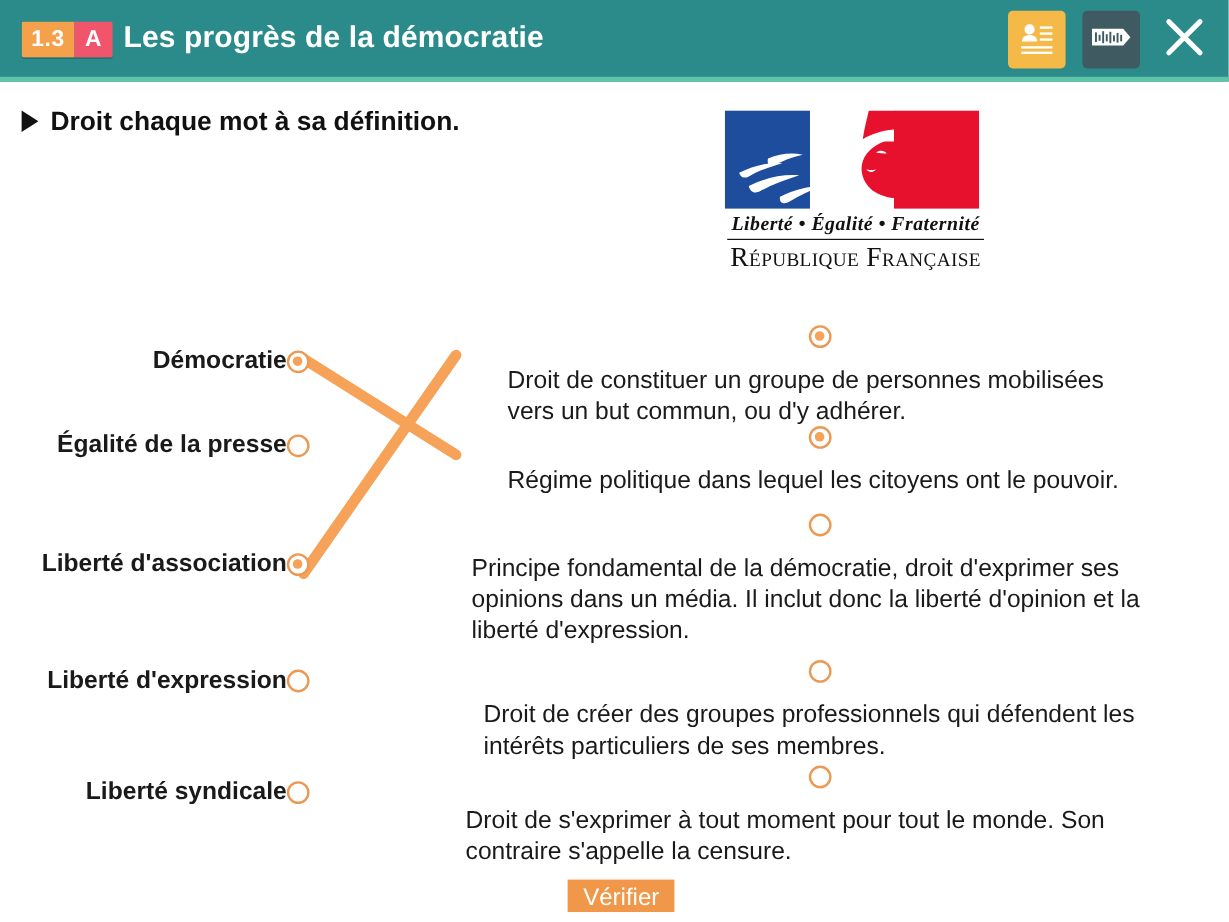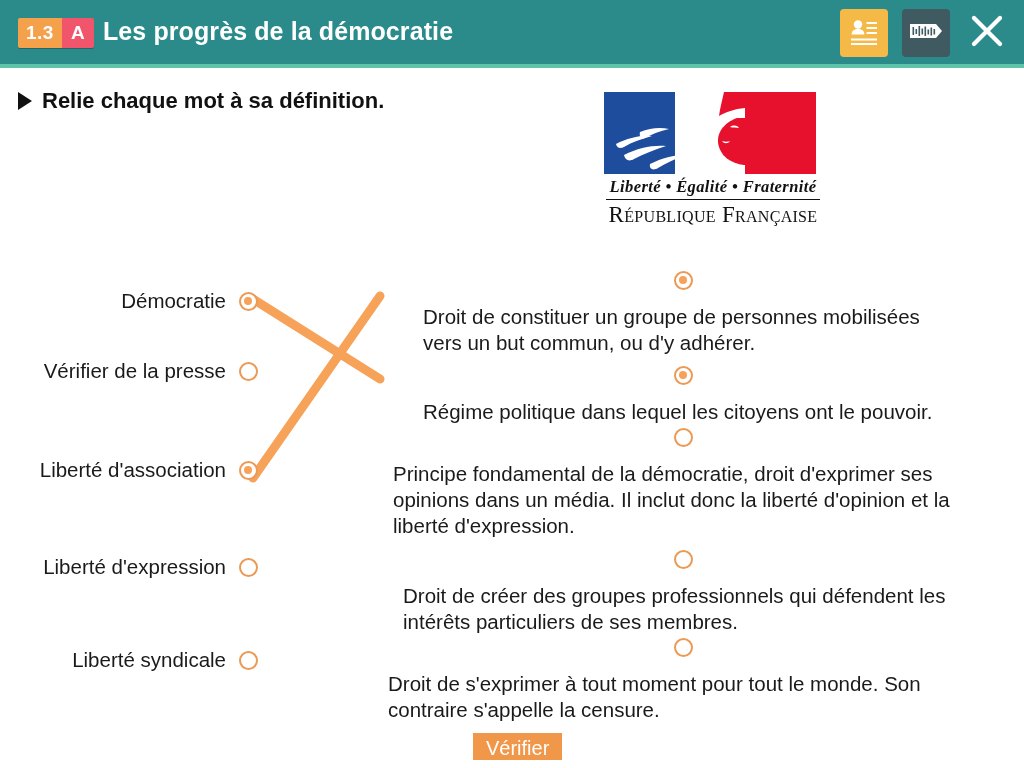--- a/index.html
+++ b/index.html
@@ -155,23 +155,23 @@
     left: 0; top: 0;
     width: 1024px; height: 450px;
     pointer-events: none;
   }
 
   .term {
     position: absolute;
     display: flex;
     align-items: center;
     justify-content: flex-end;
-    gap: 13px;
     width: 250px;
     left: 8px;
+    font-weight: bold;
   }
   .term-label {
     font-size: 20.5px;
     color: #1a1a1a;
     text-align: right;
     line-height: 1.28;
   }
   .def {
     position: absolute;
     display: flex;
@@ -275,21 +275,21 @@
           <line x1="31" y1="5" x2="5" y2="31" stroke="#ffffff" stroke-width="4.2" stroke-linecap="round"></line>
         </svg>
       </span>
     </div>
 
   </div>
 </div>
 
 <div id="instruction">
   <span class="tri"></span>
-  <span id="instruction-text">Relie chaque mot à sa définition.</span>
+  <span id="instruction-text">Droit chaque mot à sa définition.</span>
 </div>
 
 <div id="logo">
   <svg class="flag" viewBox="0 0 212 82">
     <rect x="0" y="0" width="71" height="82" fill="#1f4d9e"></rect>
     <rect x="71" y="0" width="70" height="82" fill="#ffffff"></rect>
     <rect x="141" y="0" width="71" height="82" fill="#e8112d"></rect>
 
     <path d="M118 0 C113 10 110 18 108 27 C106 36 103 44 99 52 C96 58 95 64 97 70
              C99 76 104 80 110 82 L141 82 L141 0 Z" fill="#ffffff"></path>
@@ -317,21 +317,21 @@
     <line x1="253" y1="49" x2="380" y2="129" stroke="#f6a259" stroke-width="9" stroke-linecap="round"></line>
     <line x1="253" y1="228" x2="380" y2="46" stroke="#f6a259" stroke-width="9" stroke-linecap="round"></line>
   </svg>
 
   <div class="term" style="top:38px;">
     <span class="term-label">Démocratie</span>
     <span class="dot filled"></span>
   </div>
 
   <div class="term" style="top:108px;">
-    <span class="term-label">Vérifier de la presse</span>
+    <span class="term-label">Égalité de la presse</span>
     <span class="dot"></span>
   </div>
 
   <div class="term" style="top:304px;">
     <span class="term-label">Liberté d'expression</span>
     <span class="dot"></span>
   </div>
 
   <div class="term" style="top:207px;">
     <span class="term-label">Liberté d'association</span>
@@ -341,21 +341,21 @@
   <div class="term" style="top:397px;">
     <span class="term-label">Liberté syndicale</span>
     <span class="dot"></span>
   </div>
 
   <div class="def" style="top:21px;">
     <span class="dot filled"></span>
     <span class="def-label" style="width:520px;">Droit de constituer un groupe de personnes mobilisées vers un but commun, ou d'y adhérer.</span>
   </div>
 
-  <div class="def" style="top:116px;">
+  <div class="def" style="top:105px;">
     <span class="dot filled"></span>
     <span class="def-label" style="width:520px;">Régime politique dans lequel les citoyens ont le pouvoir.</span>
   </div>
 
   <div class="def" style="top:178px;">
     <span class="dot"></span>
     <span class="def-label" style="width:580px;">Principe fondamental de la démocratie, droit d'exprimer ses opinions dans un média. Il inclut donc la liberté d'opinion et la liberté d'expression.</span>
   </div>
 
   <div class="def" style="top:300px;">

